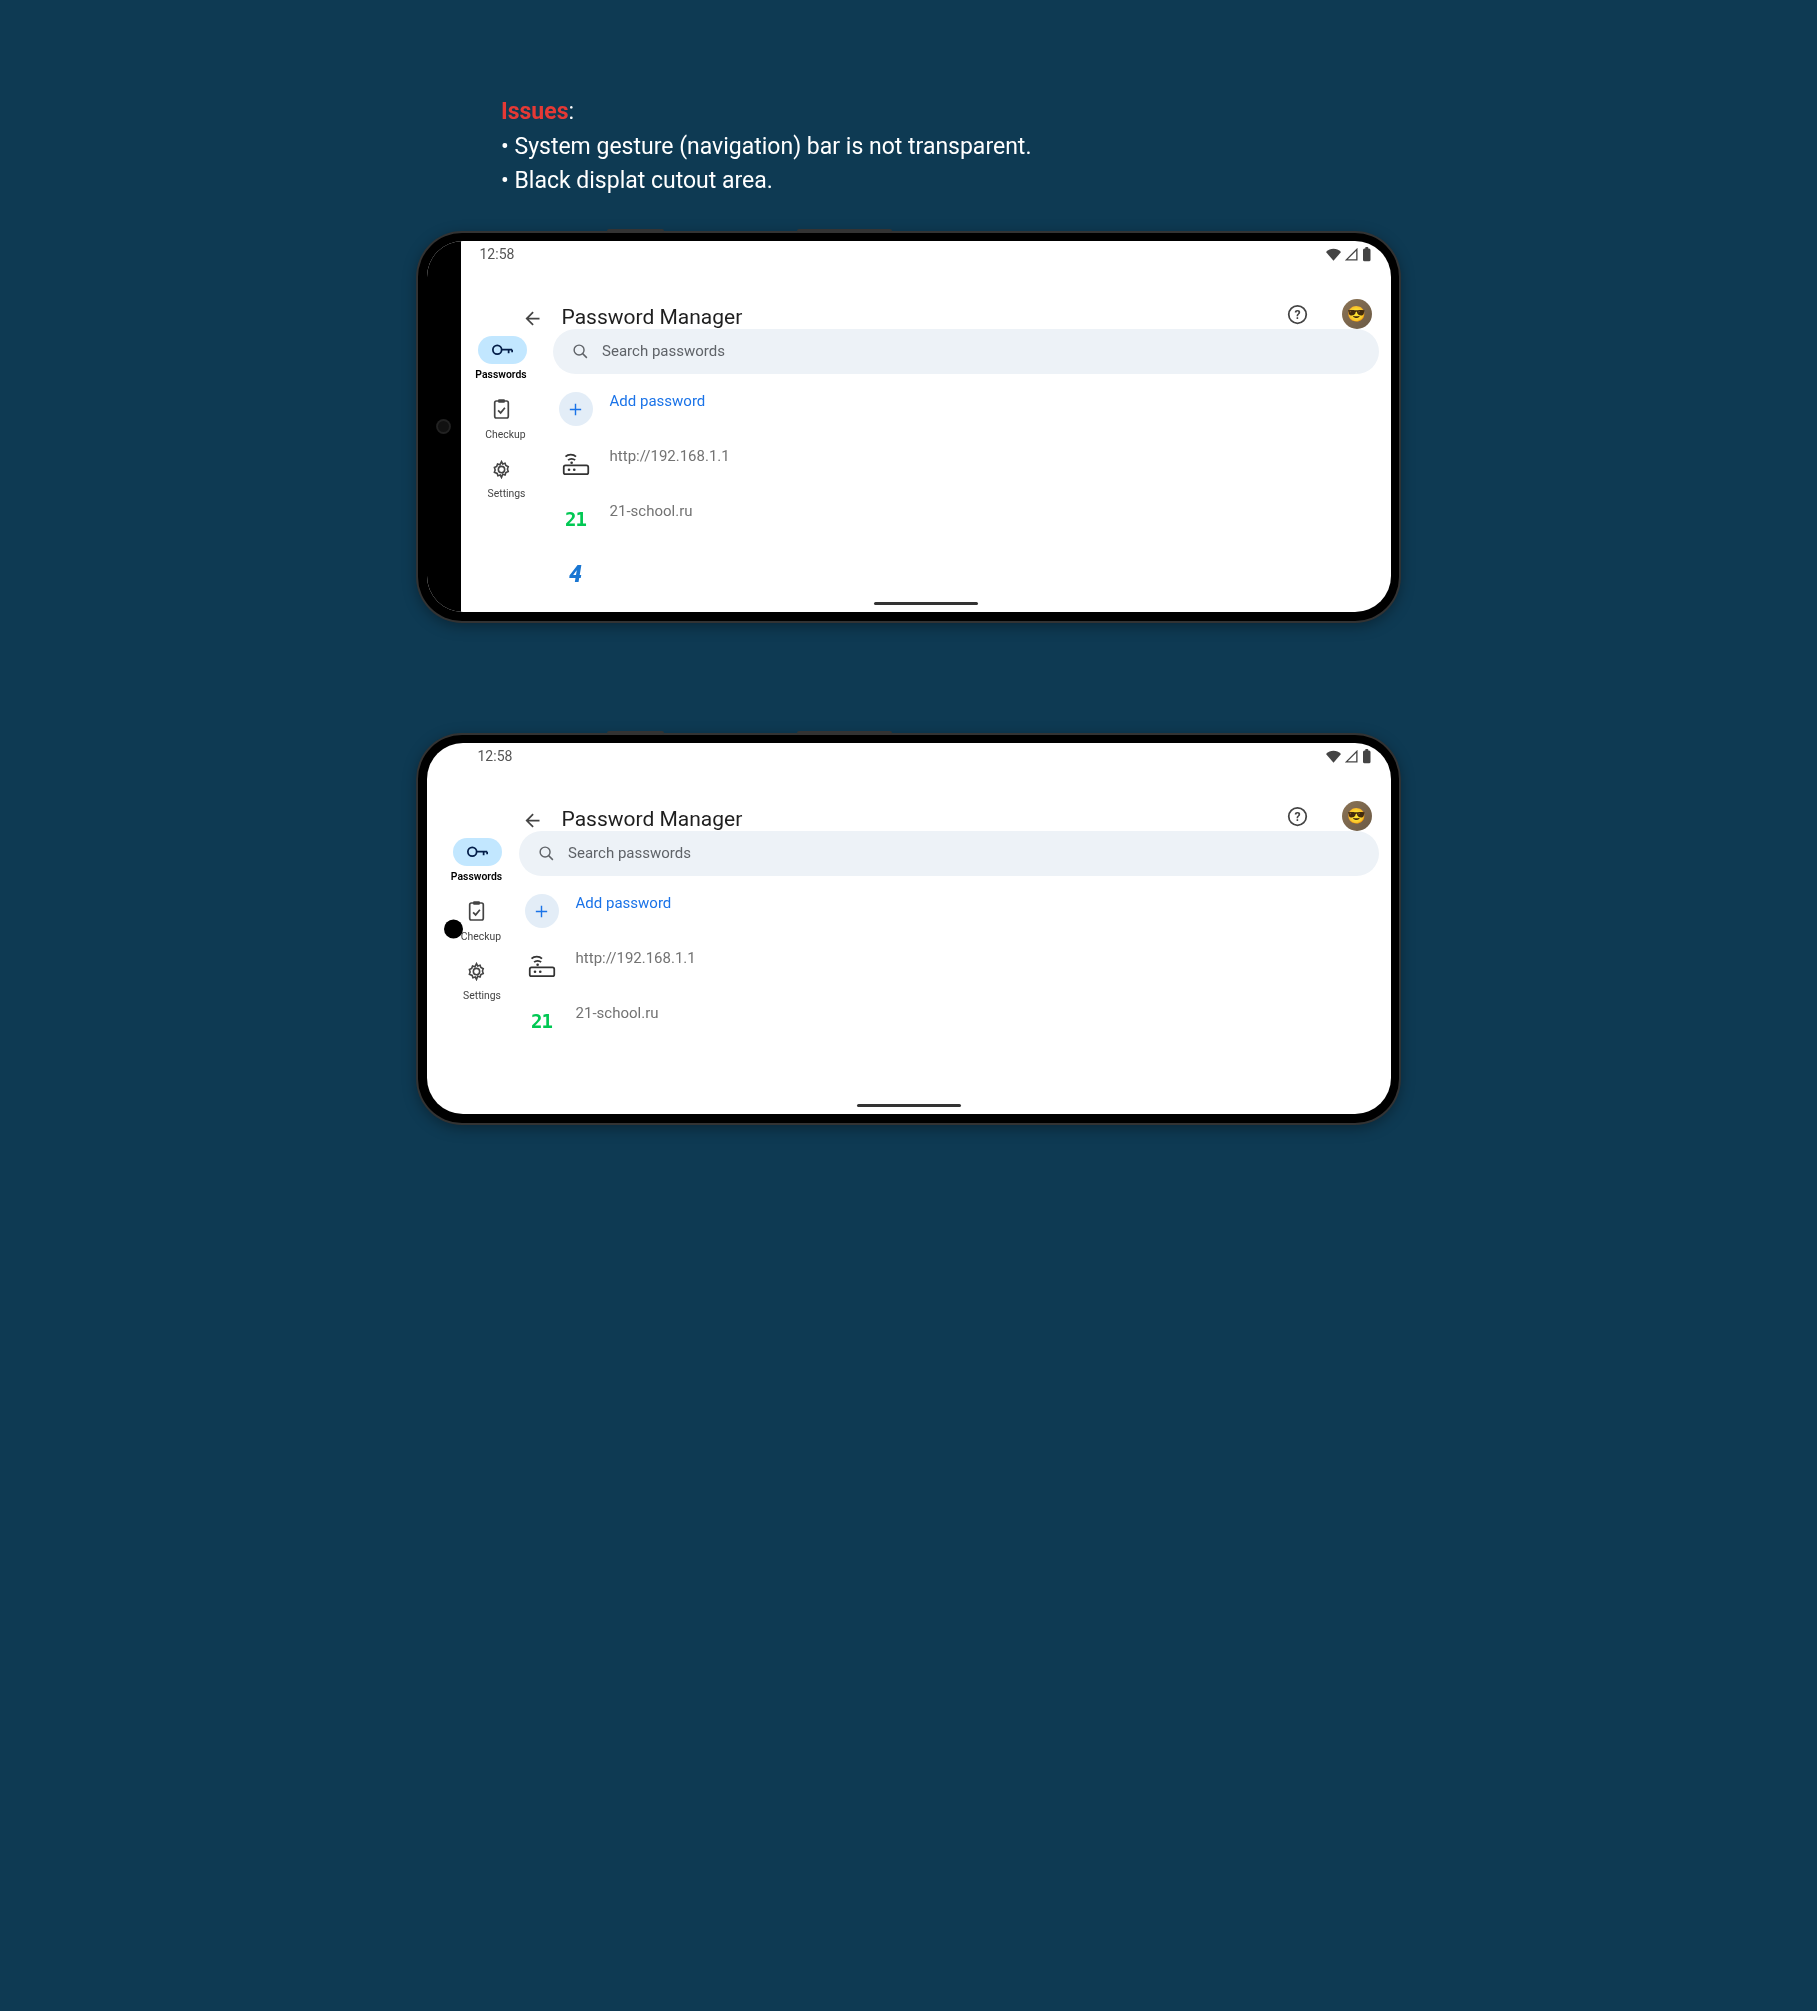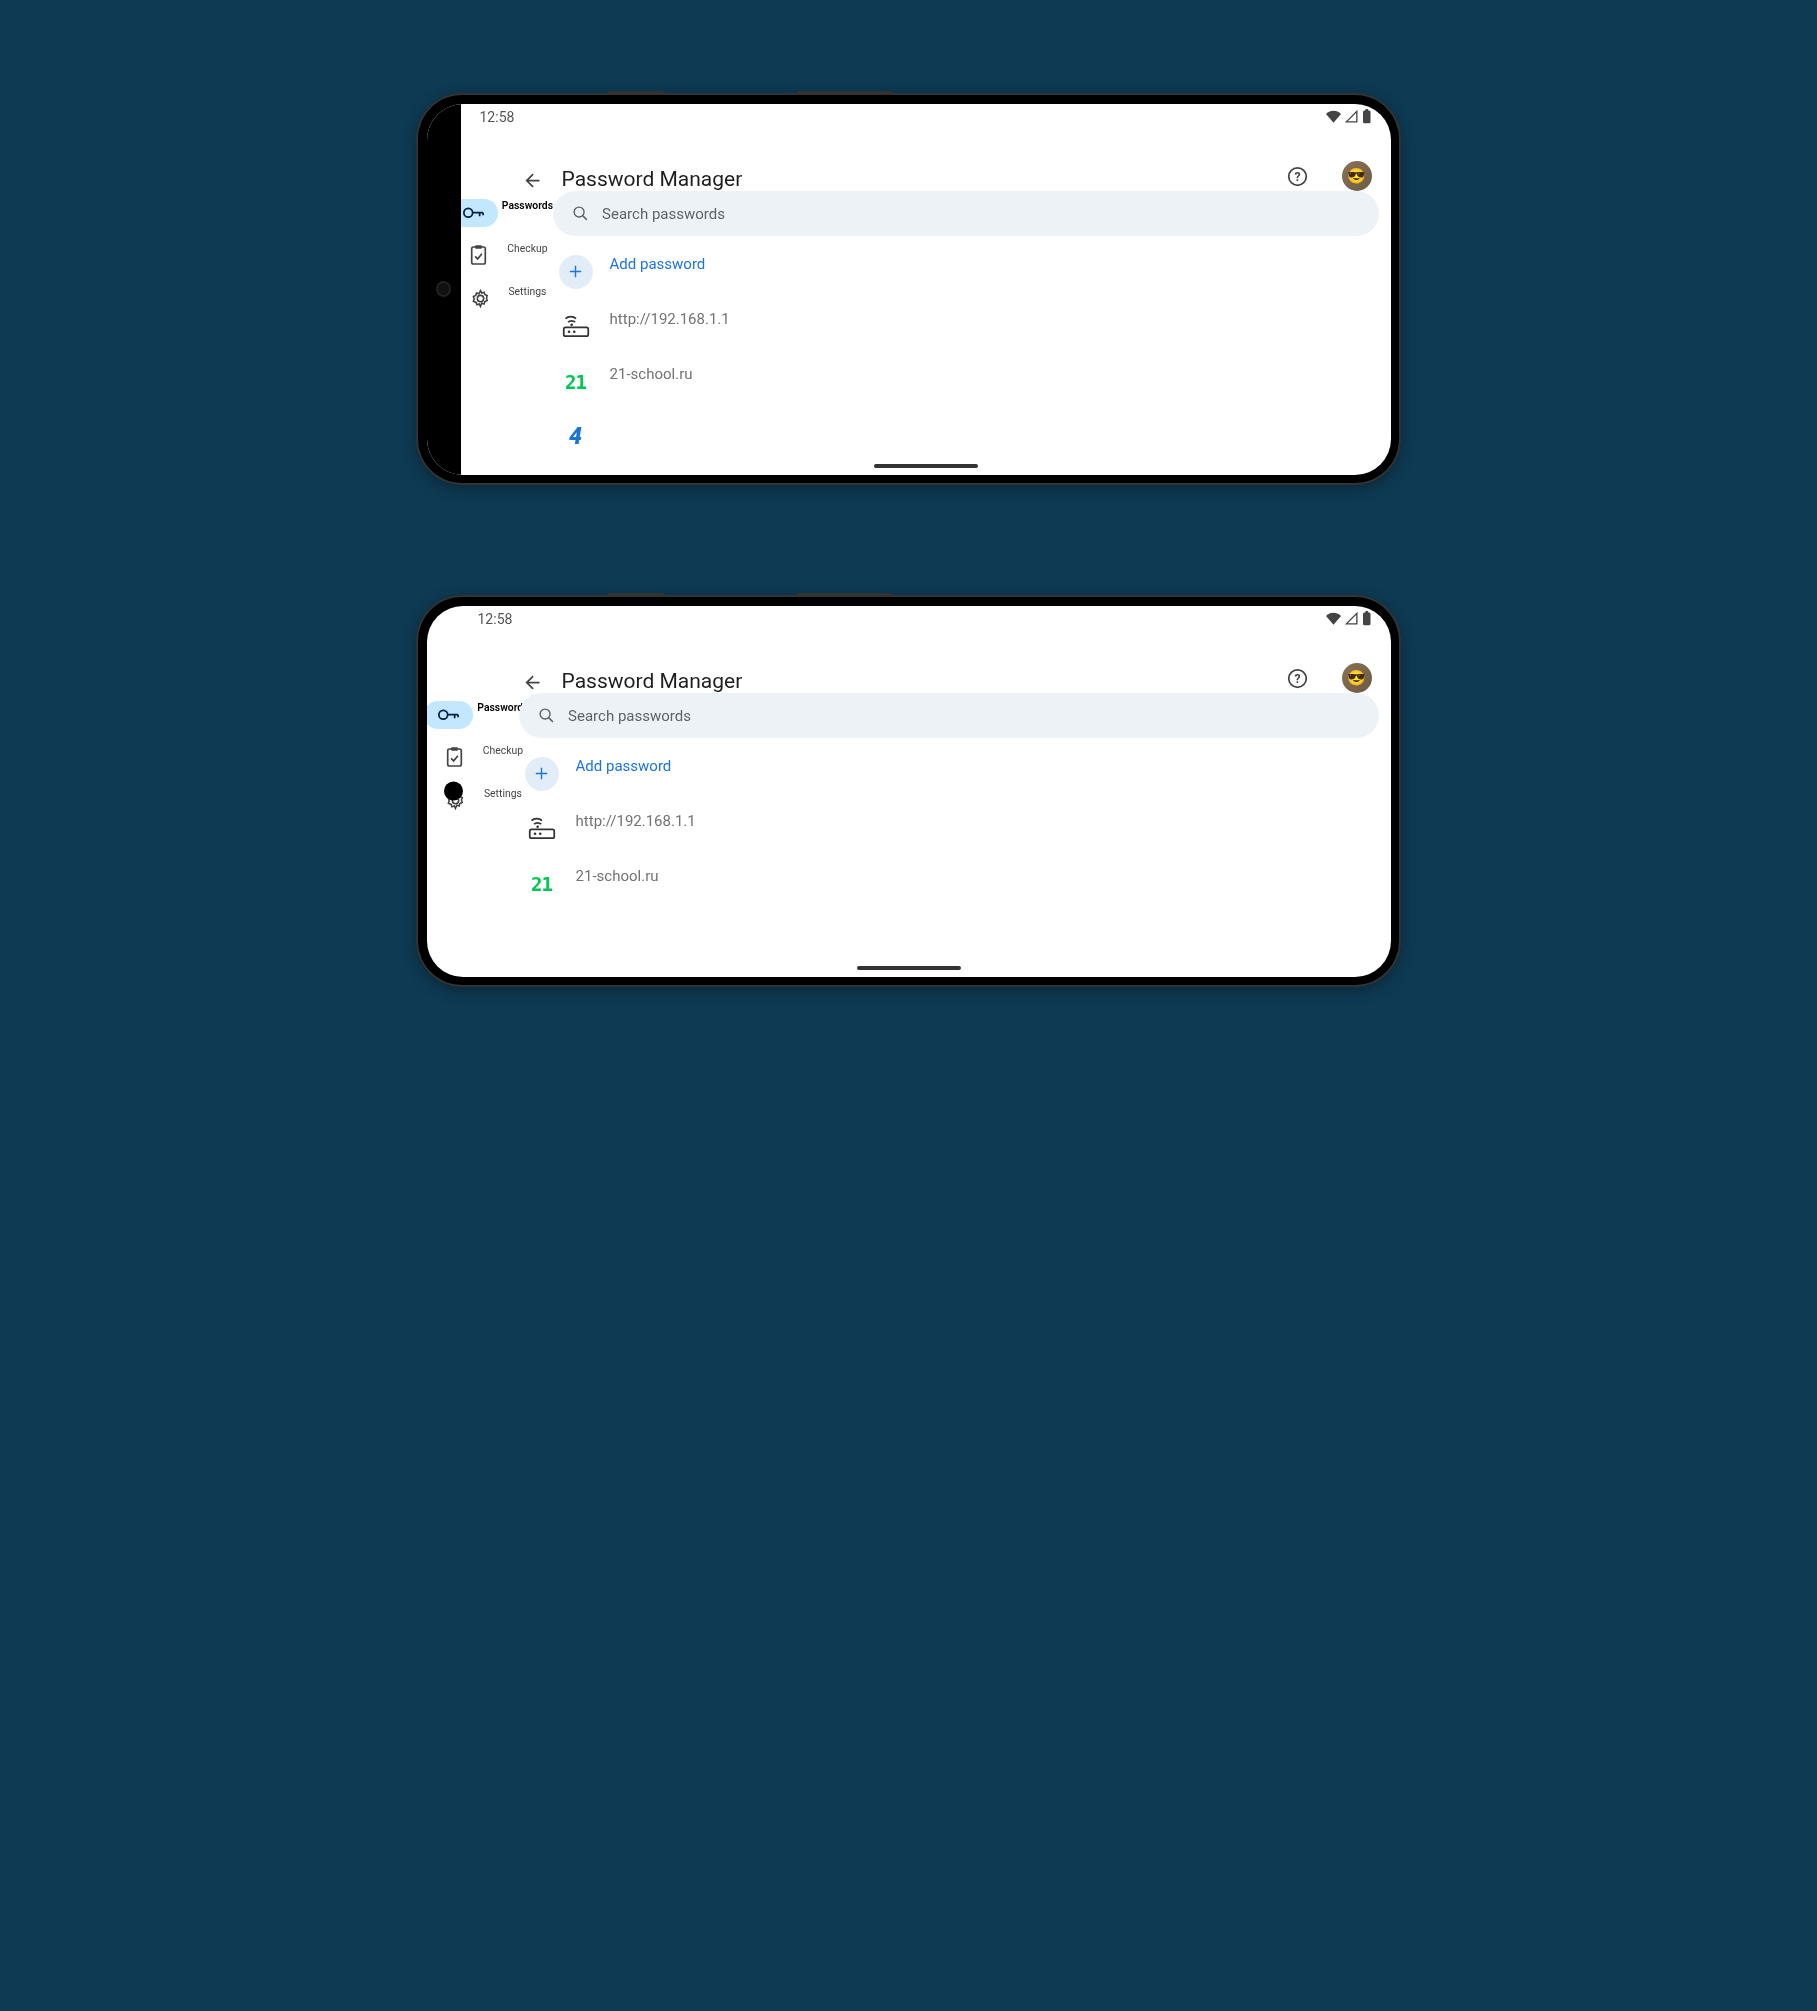--- a/index.html
+++ b/index.html
@@ -24,21 +24,21 @@
 .status-icons{display:flex;gap:3.8px;align-items:center}
 .app-header{height:61px;display:flex;align-items:flex-end;padding:0 19px 0 61px;gap:19px}
 .phone-good .app-header{padding-left:95px}
 .back-arrow{width:21px;height:21px;display:flex}
 .page-title{font-size:21px;color:#1f1f1f;flex:1}
 .help-icon{margin-right:15px}
 .avatar{width:30px;height:30px;border-radius:50%;background:linear-gradient(135deg,#8b7355 0%,#6b5a45 100%);display:flex;align-items:center;justify-content:center;font-size:15px}
 .app-body{flex:1;display:flex;overflow:hidden}
 .nav-rail{width:81px;display:flex;flex-direction:column;align-items:center;padding-top:7.6px;gap:15px}
 .phone-good .nav-rail{padding-left:19px}
-.nav-item{display:flex;flex-direction:row;align-items:flex-start;gap:3.8px;cursor:pointer}
+.nav-item{display:flex;flex-direction:column;align-items:flex-end;gap:3.8px;cursor:pointer}
 .nav-icon-wrap{width:49px;height:28px;border-radius:14px;display:flex;align-items:center;justify-content:center}
 .nav-icon-wrap.active{background:#c2e7ff}
 .nav-label{font-size:10.4px;color:#444}
 .nav-item.active .nav-label{font-weight:600;color:#000}
 .main-content{flex:1;padding:0 11.4px;display:flex;flex-direction:column;gap:1.9px}
 .search-bar{height:45px;background:#edf2f7;border-radius:23px;display:flex;align-items:center;padding:0 19px;gap:13.2px;margin-bottom:17px}
 .search-placeholder{color:#5f6368;font-size:15px}
 .list-item{height:53px;display:flex;align-items:flex-start;gap:17px;padding:0 5.7px}
 .add-pill{width:34px;height:34px;border-radius:17px;background:#e3edf7;display:flex;align-items:center;justify-content:center}
 .add-label{color:#1a73e8;font-size:15px}
@@ -49,20 +49,25 @@
 .icon-4pda{width:34px;height:34px;border-radius:7.6px;background:#fff;display:flex;align-items:center;justify-content:center;position:relative;overflow:hidden}
 .icon-4pda::before{content:"4";position:absolute;font-size:23px;font-weight:900;color:#1976d2;font-style:italic}
 .partial{height:28px;overflow:hidden}
 </style>
 </head>
 <body>
 
 <div class="wrapper">
 
 <div class="section">
+  <div class="section-text">
+    <span class="title-issues">Issues</span><span class="bullet">:</span><br>
+    <span class="bullet">• <span>System gesture (navigation) bar is not transparent.</span></span><br>
+    <span class="bullet">• <span>Black displat cutout area.</span></span>
+  </div>
 
   <div class="phone-frame">
     <div class="phone-screen">
       <div class="cutout-bar">
         <div class="camera"></div>
       </div>
       <div class="app">
         <div class="status-bar">
           <span>12:58</span>
           <div class="status-icons">

